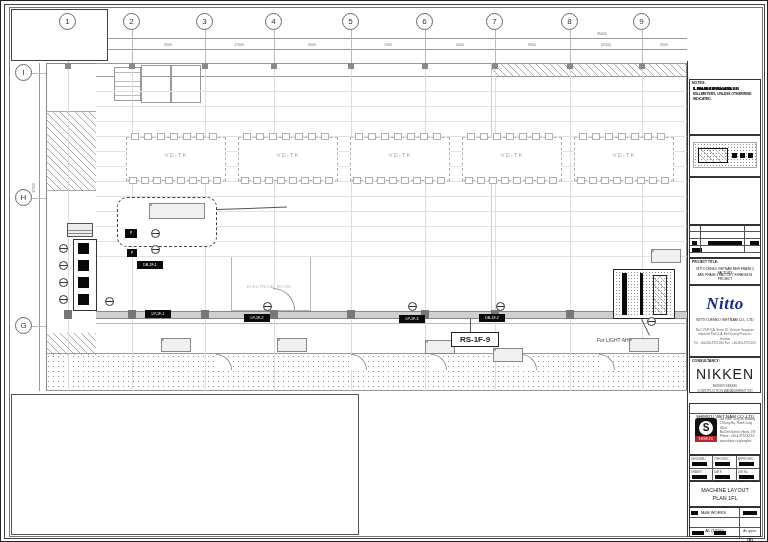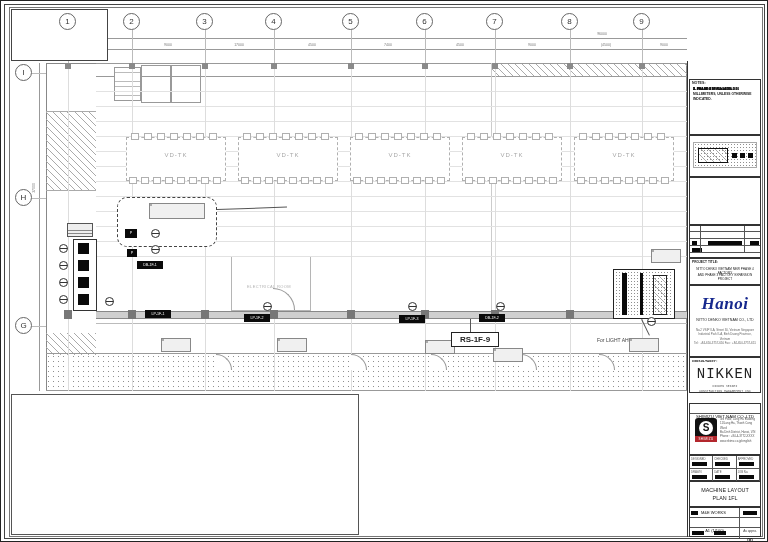--- a/index.html
+++ b/index.html
@@ -395,30 +395,30 @@
     <div style="left:54px;top:0;width:0.5px;height:27px;background:#555;"></div>
   </div>
 
   <div class="tb" style="top:257px;height:27px;">
     <div class="hd" style="font-size:3.2px;">PROJECT TITLE:</div>
     <div class="tiny" style="left:1px;top:8px;right:1px;text-align:center;font-size:3.1px;color:#222;">NITTO DENKO VIETNAM NEW PHASE 4 FACTORY</div>
     <div class="tiny" style="left:1px;top:14px;right:1px;text-align:center;font-size:3.1px;color:#222;">AND PHASE 3 FACTORY EXPANSION PROJECT</div>
   </div>
 
   <div class="tb" style="top:284px;height:72px;">
-    <div id="nitto-logo" style="left: 0px; top: 8px; right: 0px; text-align: center; font-size: 17px; font-weight: 900; font-style: italic; letter-spacing: 0.5px; font-family: &quot;Liberation Serif&quot;, serif; color: rgb(22, 40, 142);">Hanoi</div>
+    <div id="nitto-logo" style="left: 0px; top: 8px; right: 0px; text-align: center; font-size: 17px; font-weight: 900; font-style: italic; letter-spacing: 0.5px; font-family: &quot;Liberation Serif&quot;, serif; color: rgb(22, 40, 142);">Nitto</div>
     <div class="tiny" style="left:0;top:32px;right:0;text-align:center;font-size:3.6px;color:#222;">NITTO DENKO VIETNAM CO., LTD</div>
     <div id="owner-addr" style="left:3px;top:42px;right:3px;text-align:center;">
         <div style="position: relative; font-size: 2.9px; color: rgb(102, 102, 102); line-height: 1.5;">No.2 VSIP II-A, Street 30, Vietnam Singapore</div>
         <div style="position: relative; font-size: 2.9px; color: rgb(102, 102, 102); line-height: 1.5;">Industrial Park II-A, Binh Duong Province, Vietnam</div>
         <div style="position: relative; font-size: 2.9px; color: rgb(102, 102, 102); line-height: 1.5;">Tel : +84-650-3757-650   Fax : +84-650-3757-651</div>
       </div>
   </div>
 
-  <div class="tb" style="top:356px;height:36px;font-family:Liberation Mono, monospace;">
+  <div class="tb" style="top:356px;height:36px;">
     <div class="hd">CONSULTANCY:</div>
     <div style="left:0;top:8px;right:0;text-align:center;font-size:14px;color:#222;letter-spacing:1px;">NIKKEN</div>
     <div class="tiny" style="left:0;top:26px;right:0;text-align:center;font-size:3.2px;color:#555;">NIKKEN SEKKEI</div>
     <div class="tiny" style="left:0;top:31px;right:0;text-align:center;font-size:3.2px;color:#555;">CONSTRUCTION MANAGEMENT INC</div>
   </div>
 
   <div class="tb" style="top:402px;height:52px;">
     <div style="left:0;top:0;right:0;height:10px;border-bottom:0.5px solid #555;text-align:center;">
       <span style="position:relative;font-size:4.4px;color:#111;">SHIMIZU VIET NAM CO.,LTD</span>
     </div>

